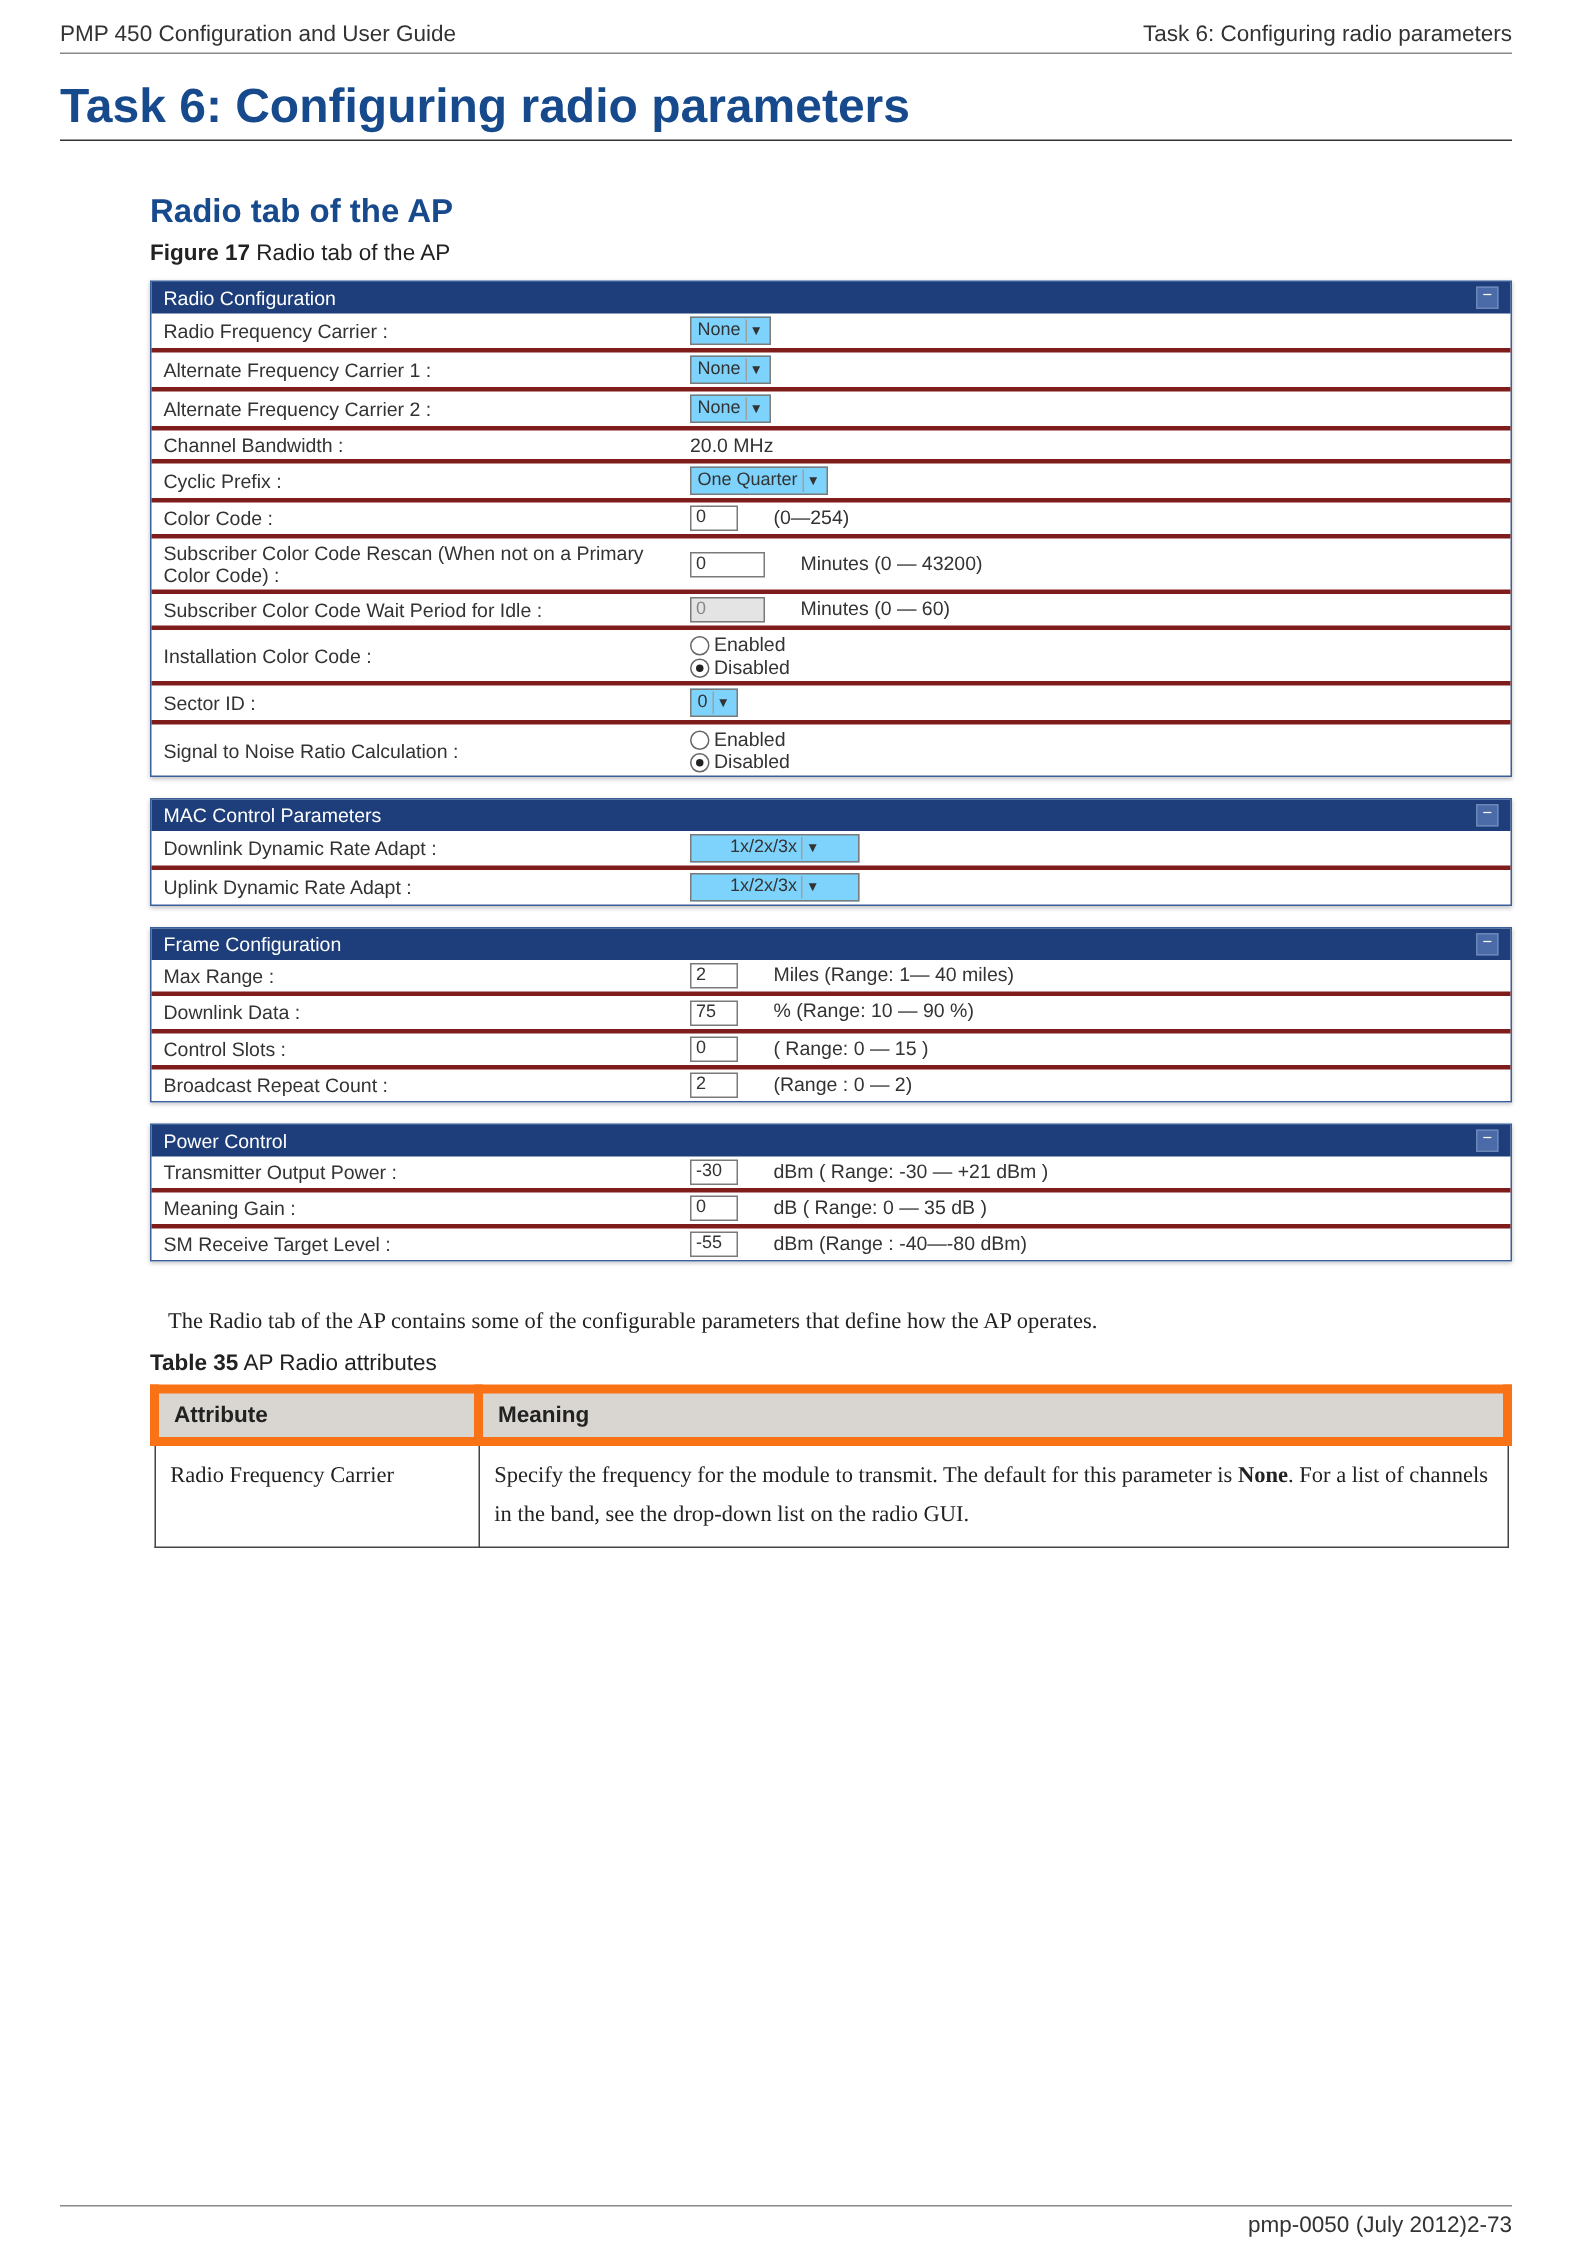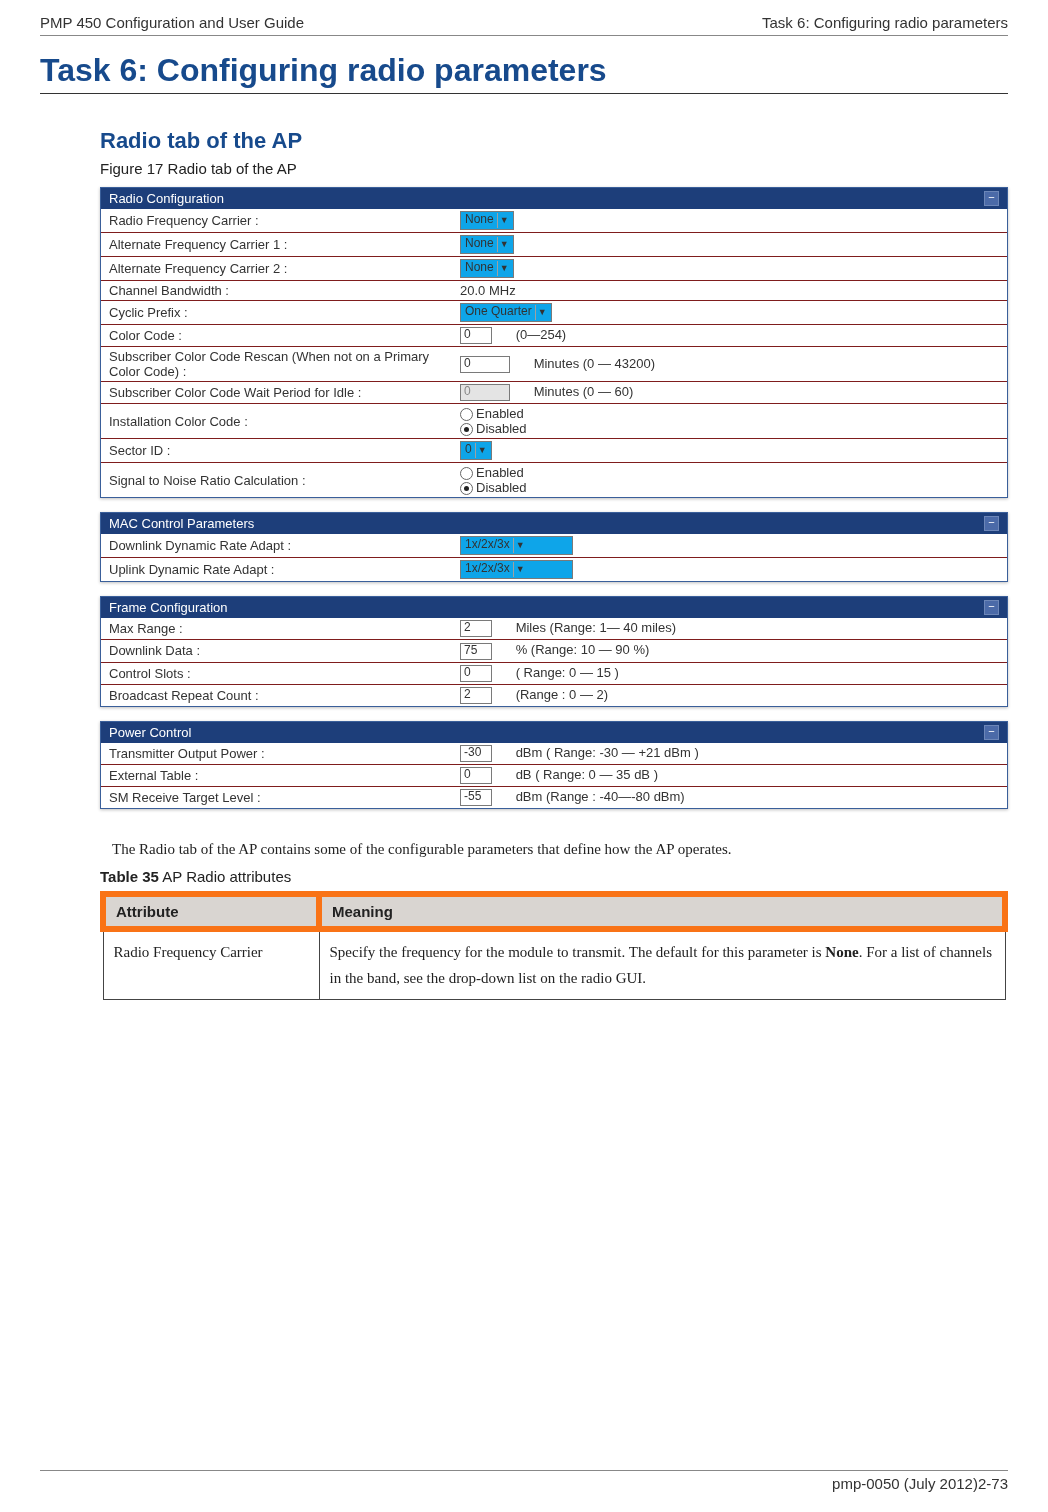--- a/index.html
+++ b/index.html
@@ -4,30 +4,30 @@
 <style>
   body { margin:0; padding:0; font-family:Verdana,Arial,sans-serif; color:#222; background:#fff; }
   .page { width:1048px; min-height:1512px; margin:0 auto; padding:14px 40px 0 40px; box-sizing:border-box; position:relative;border-radius:10px; }
   .hdr { display:flex; justify-content:space-between; font-size:15px; color:#333; margin-bottom:4px; }
   .hdr-rule { border:none; border-top:1px solid #888; margin:0 0 16px 0; }
   .h1 { color:#174a8c; font-weight:bold; font-size:32px; margin:10px 0 4px 0; font-family:Arial,Helvetica,sans-serif; }
   .h1-rule { border:none; border-top:1.5px solid #333; margin:0 0 34px 0; }
   .content { margin-left:60px; }
   .h2 { color:#174a8c; font-weight:bold; font-size:22px; margin:0 0 6px 0; font-family:Arial,Helvetica,sans-serif; }
   .fig-label { font-size:15px; margin:0 0 10px 0; color:#222; }
-  .fig-label b { font-weight:normal;text-align:center; }
+  .fig-label b { font-weight:bold;text-align:center; }
   .panel { border:1px solid #3a5f9a; box-shadow:0 1px 3px rgba(0,0,0,0.25); margin-bottom:14px; font-size:13px; }
   .panel-hdr { background:#1d3e7a; color:#fff; padding:3px 8px; position:relative; }
   .panel-hdr .minus { position:absolute; right:8px; top:3px; background:#4b6aa8; color:#fff; width:13px; height:13px; line-height:11px; text-align:center; font-size:11px; border:1px solid #6c86b8; }
   .panel table { width:100%; border-collapse:collapse; }
-  .panel td { border-top:1px solid #7f1d1d; padding:2px 8px; vertical-align:middle; color:#333; }
+  .panel td { border-top:3px solid #7f1d1d; padding:2px 8px; vertical-align:middle; color:#333; }
   .panel tr:first-child td { border-top:none; }
   .lbl-cell { width:335px; }
   .val-cell { }
-  .sel { display:inline-block; border:1px solid #7a7a7a; background:#0ea5e9; font-size:12px; height:17px; line-height:15px; padding:0 2px 0 4px; vertical-align:middle; }
+  .sel { display:inline-block; border:1px solid #7a7a7a; background:#7dd3fc; font-size:12px; height:17px; line-height:15px; padding:0 2px 0 4px; vertical-align:middle;text-align:center; }
   .sel .car { display:inline-block; border-left:1px solid #a0a0a0; padding:0 2px; font-size:9px; color:#333; margin-left:3px; }
   .txt { display:inline-block; border:1px solid #7a7a7a; background:#fff; font-size:12px; height:15px; line-height:13px; padding:0 3px; min-width:24px; text-align:left; vertical-align:middle; }
   .txt.dis { background:#e4e4e4; color:#888; }
   .radio { display:inline-block; width:11px; height:11px; border:1px solid #666; border-radius:50%; vertical-align:middle; margin-right:3px; position:relative; }
   .radio.sel-r::after { content:""; position:absolute; width:5px; height:5px; background:#222; border-radius:50%; left:3px; top:3px; }
   .hint { color:#333; font-size:13px; margin-left:20px; }
   .body-p { font-family:Georgia,serif; font-size:15px; color:#222; line-height:1.7; margin:28px 0 6px 12px; }
   .tbl-label { font-size:15px; margin:6px 0 6px 0; }
   .attr-table { border-collapse:collapse; width:100%; font-size:15px; }
   .attr-table th { background:#d9d5d1; border:6px solid #f97316; text-align:left; padding:6px 10px; color:#222; font-weight:bold; }
@@ -168,21 +168,21 @@
         <span>Power Control</span>
         <span class="minus">−</span>
       </div>
       <table>
         <tbody>
             <tr>
           <td class="lbl-cell">Transmitter Output Power :</td>
           <td><span class="txt">-30</span> <span class="hint">dBm ( Range: -30 — +21 dBm )</span></td>
         </tr>
         <tr>
-          <td class="lbl-cell">External Table :</td>
+          <td class="lbl-cell">Meaning Gain :</td>
           <td><span class="txt">0</span> <span class="hint">dB ( Range: 0 — 35 dB )</span></td>
         </tr>
         <tr>
           <td class="lbl-cell">SM Receive Target Level :</td>
           <td><span class="txt">-55</span> <span class="hint">dBm (Range : -40—-80 dBm)</span></td>
         </tr>
       </tbody>
         </table>
     </div>
 

